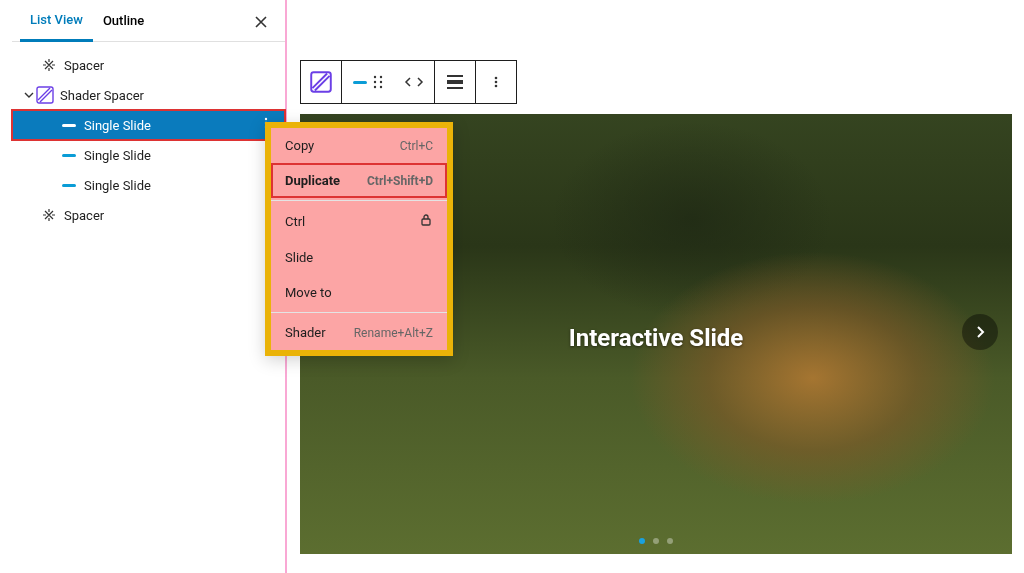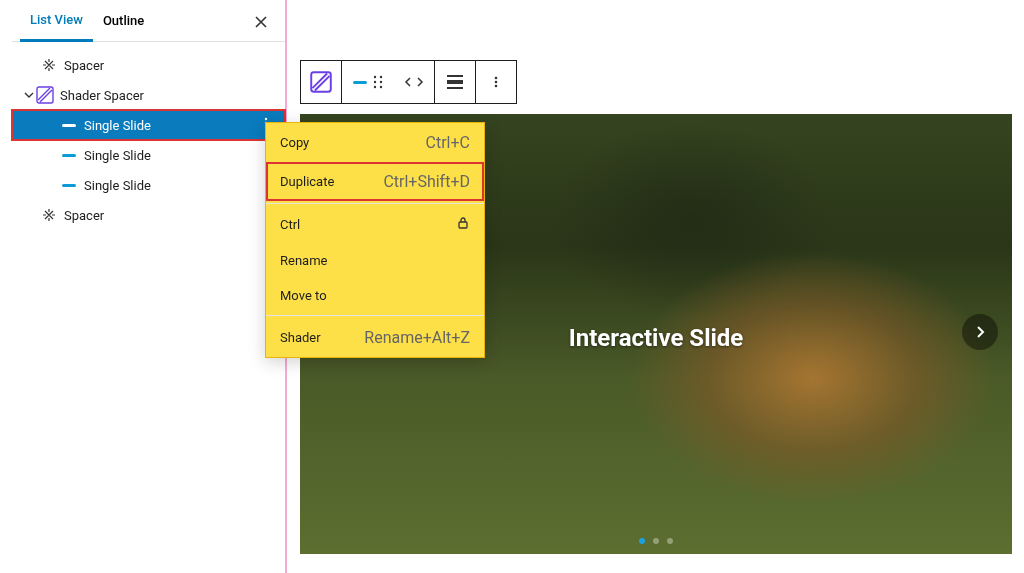--- a/index.html
+++ b/index.html
@@ -40,25 +40,25 @@
       radial-gradient(ellipse 200px 140px at 55% 24%, rgba(30,40,20,0.7) 0%, rgba(30,40,20,0) 70%),
       linear-gradient(180deg, #354420 0%, #2a3618 30%, #4a5a28 60%, #5c6e30 100%);
   }
   .slide-title { position: absolute; left: 50%; top: 210px; transform: translateX(-50%); color: #fff; font-weight: 700; font-size: 24px; text-shadow: 0 1px 3px rgba(0,0,0,0.5); }
   .nav-arrow { position: absolute; right: 14px; top: 200px; width: 36px; height: 36px; border-radius: 50%; background: rgba(0,0,0,0.4); display: flex; align-items: center; justify-content: center; cursor: pointer; }
   .dots { position: absolute; bottom: 10px; left: 50%; transform: translateX(-50%); display: flex; gap: 8px; }
   .dot { width: 6px; height: 6px; border-radius: 50%; background: rgba(255,255,255,0.35); }
   .dot.active { background: #1aa1e0; }
 
   
-  .context-menu { position: absolute; left: 265px; top: 122px; width: 220px; background: #fde047; border: 1px solid #eab308; box-shadow: 0 4px 16px rgba(0,0,0,0.18); z-index: 50; }
+  .context-menu { position: absolute; left: 265px; top: 122px; width: 188px; background: #fca5a5; border: 6px solid #eab308; box-shadow: 0 4px 16px rgba(0,0,0,0.18); z-index: 50; }
   .menu-row { display: flex; justify-content: space-between; align-items: center; padding: 10px 14px; cursor: pointer; }
-  .menu-row.hi { outline: 2px solid #d33; outline-offset: -2px; }
+  .menu-row.hi { outline: 2px solid #d33; outline-offset: -2px; font-weight: bold; }
   .menu-sep { height: 1px; background: #e4e4e4; margin: 2px 0; }
-  .shortcut { color: #666; font-size: 16px; }
+  .shortcut { color: #666; font-size: 12px; }
 </style>
 </head>
 <body>
 
 <div class="sidebar">
   <div class="tabs">
     <div class="tab active">List View</div>
     <div class="tab">Outline</div>
     <div class="close-tab">
       <svg width="16" height="16" viewBox="0 0 16 16">
@@ -209,21 +209,21 @@
   <div class="menu-row">
     <span>Ctrl</span>
     <span>
       <svg width="14" height="14" viewBox="0 0 14 14">
           <rect x="3" y="6" width="8" height="6" rx="1" fill="none" stroke="#333" stroke-width="1.3"></rect>
           <path d="M5 6V4a2 2 0 014 0v2" fill="none" stroke="#333" stroke-width="1.3"></path>
         </svg>
     </span>
   </div>
   <div class="menu-row">
-    <span>Rename</span>
+    <span>Slide</span>
   </div>
   <div class="menu-row">
     <span>Move to</span>
   </div>
   <div class="menu-sep"></div>
   <div class="menu-row">
     <span>Shader</span>
     <span class="shortcut">Rename+Alt+Z</span>
   </div>
 </div>

